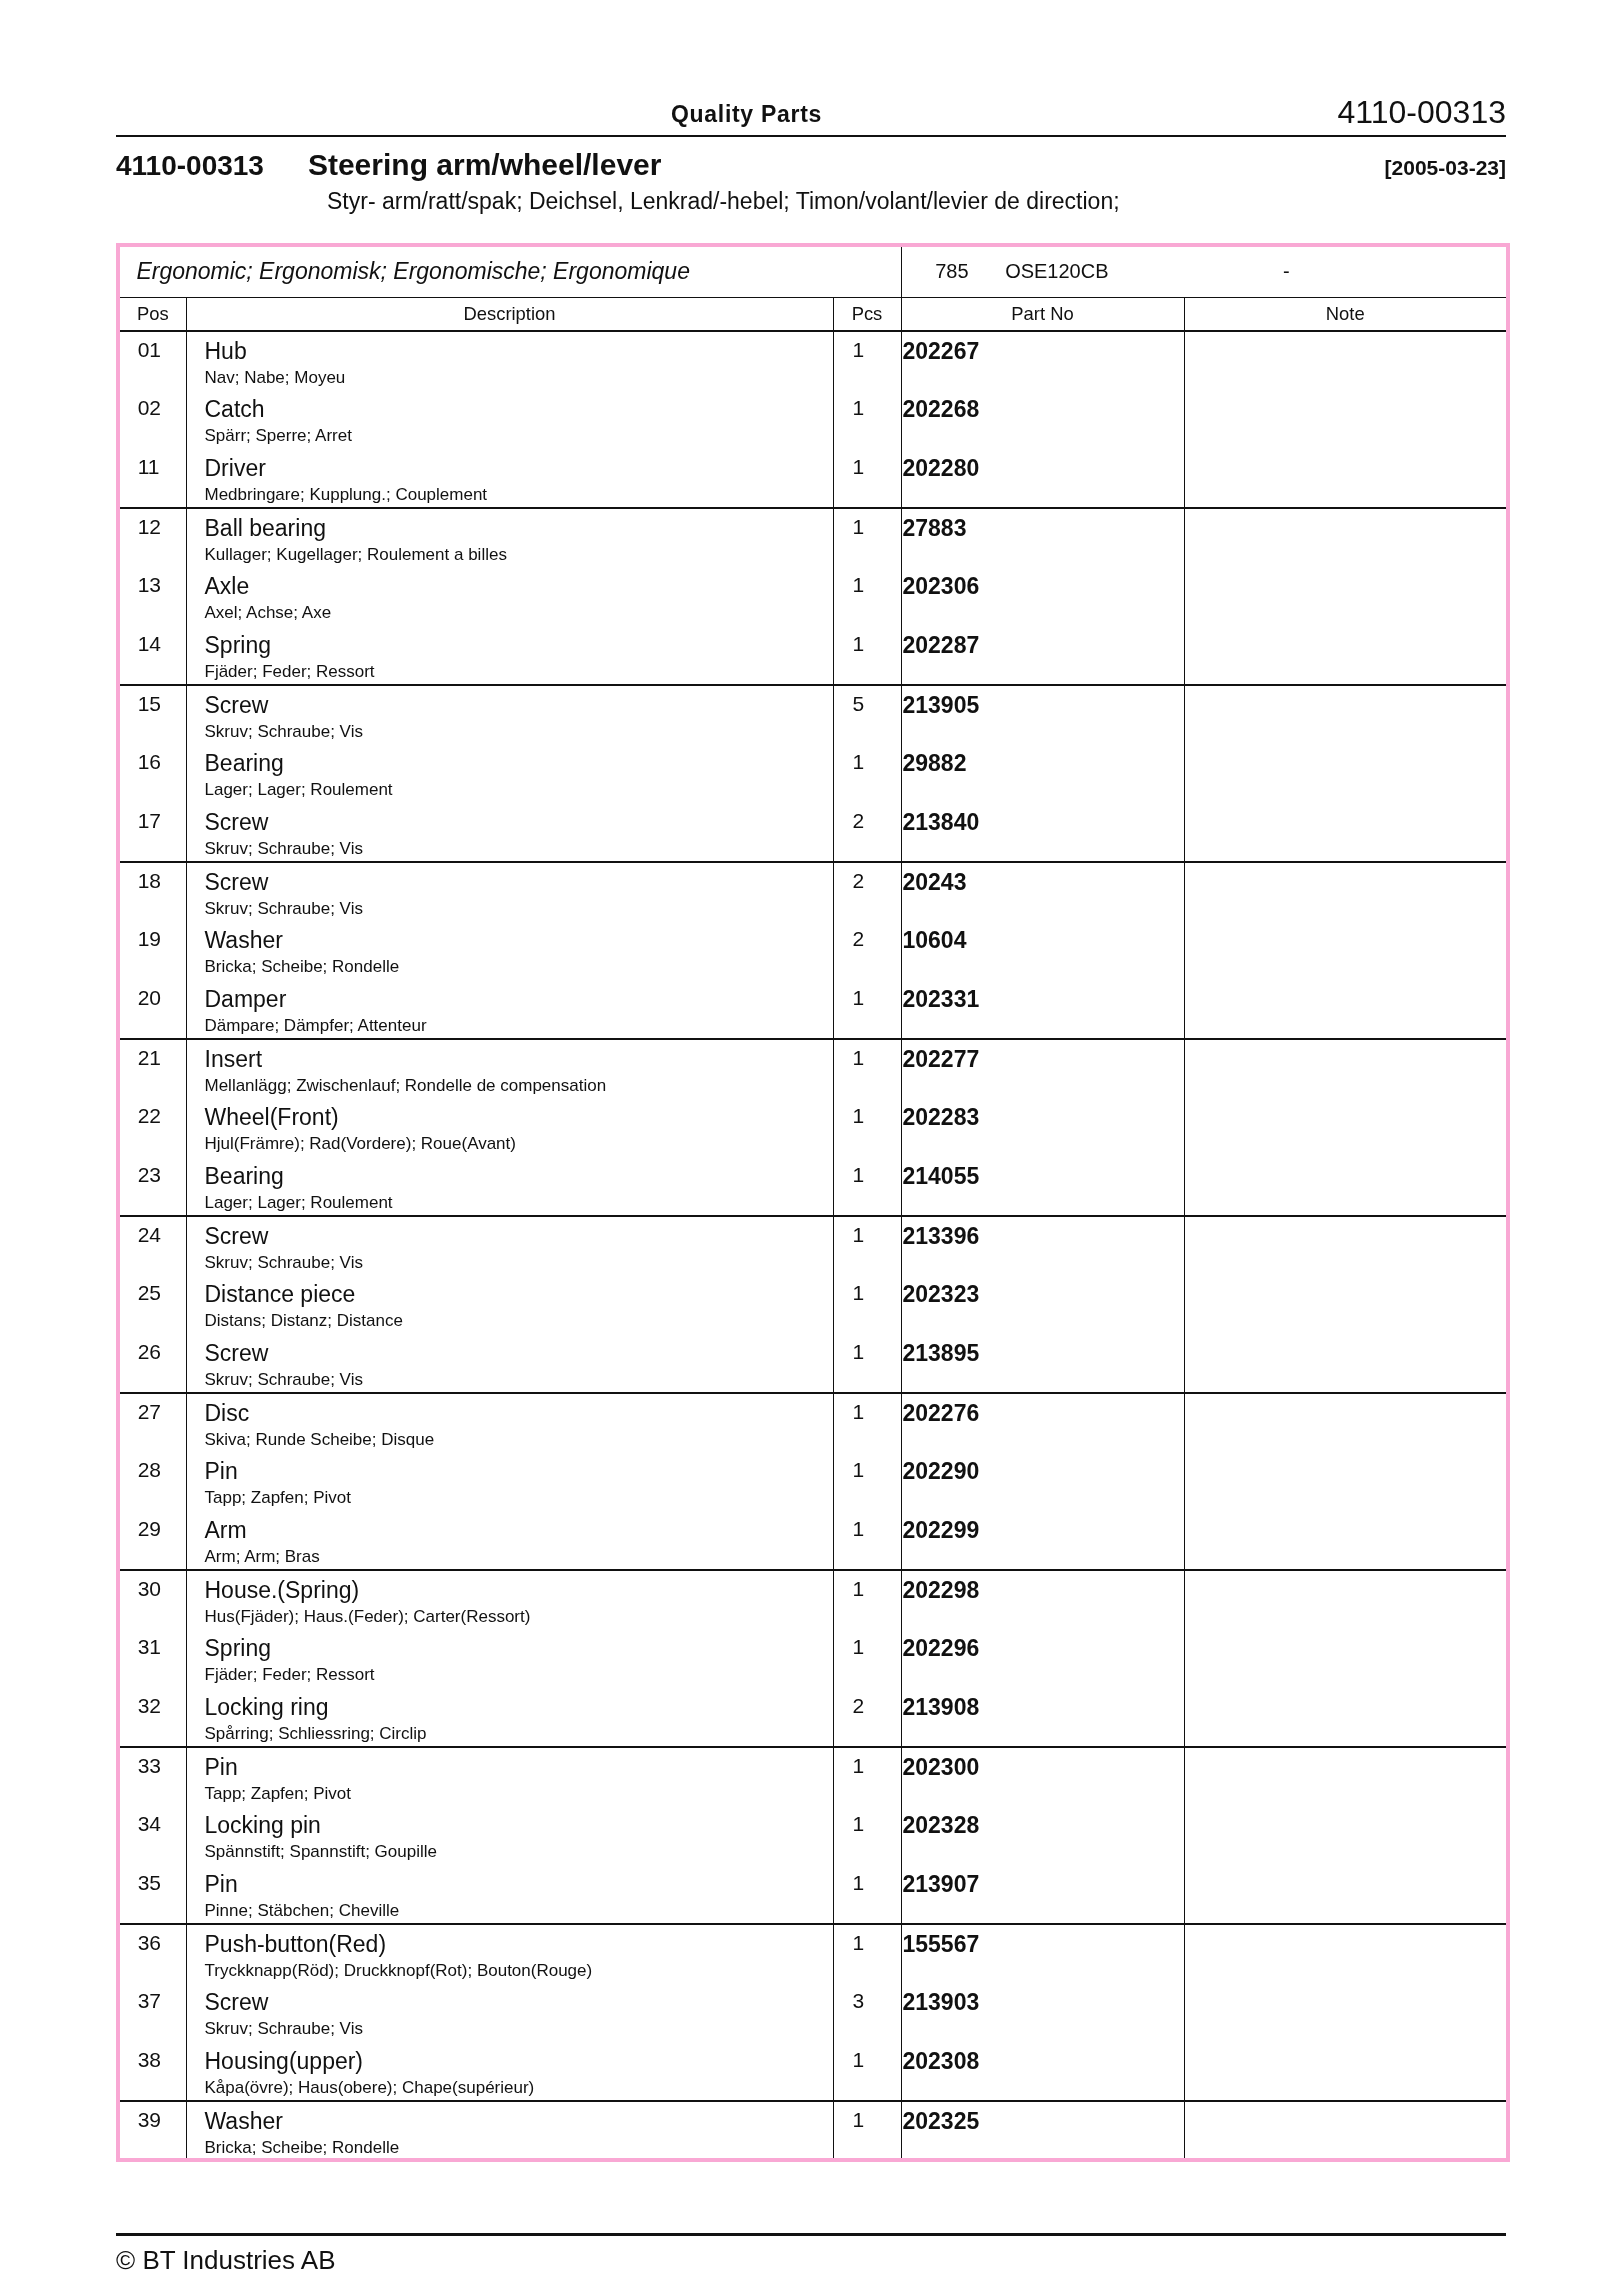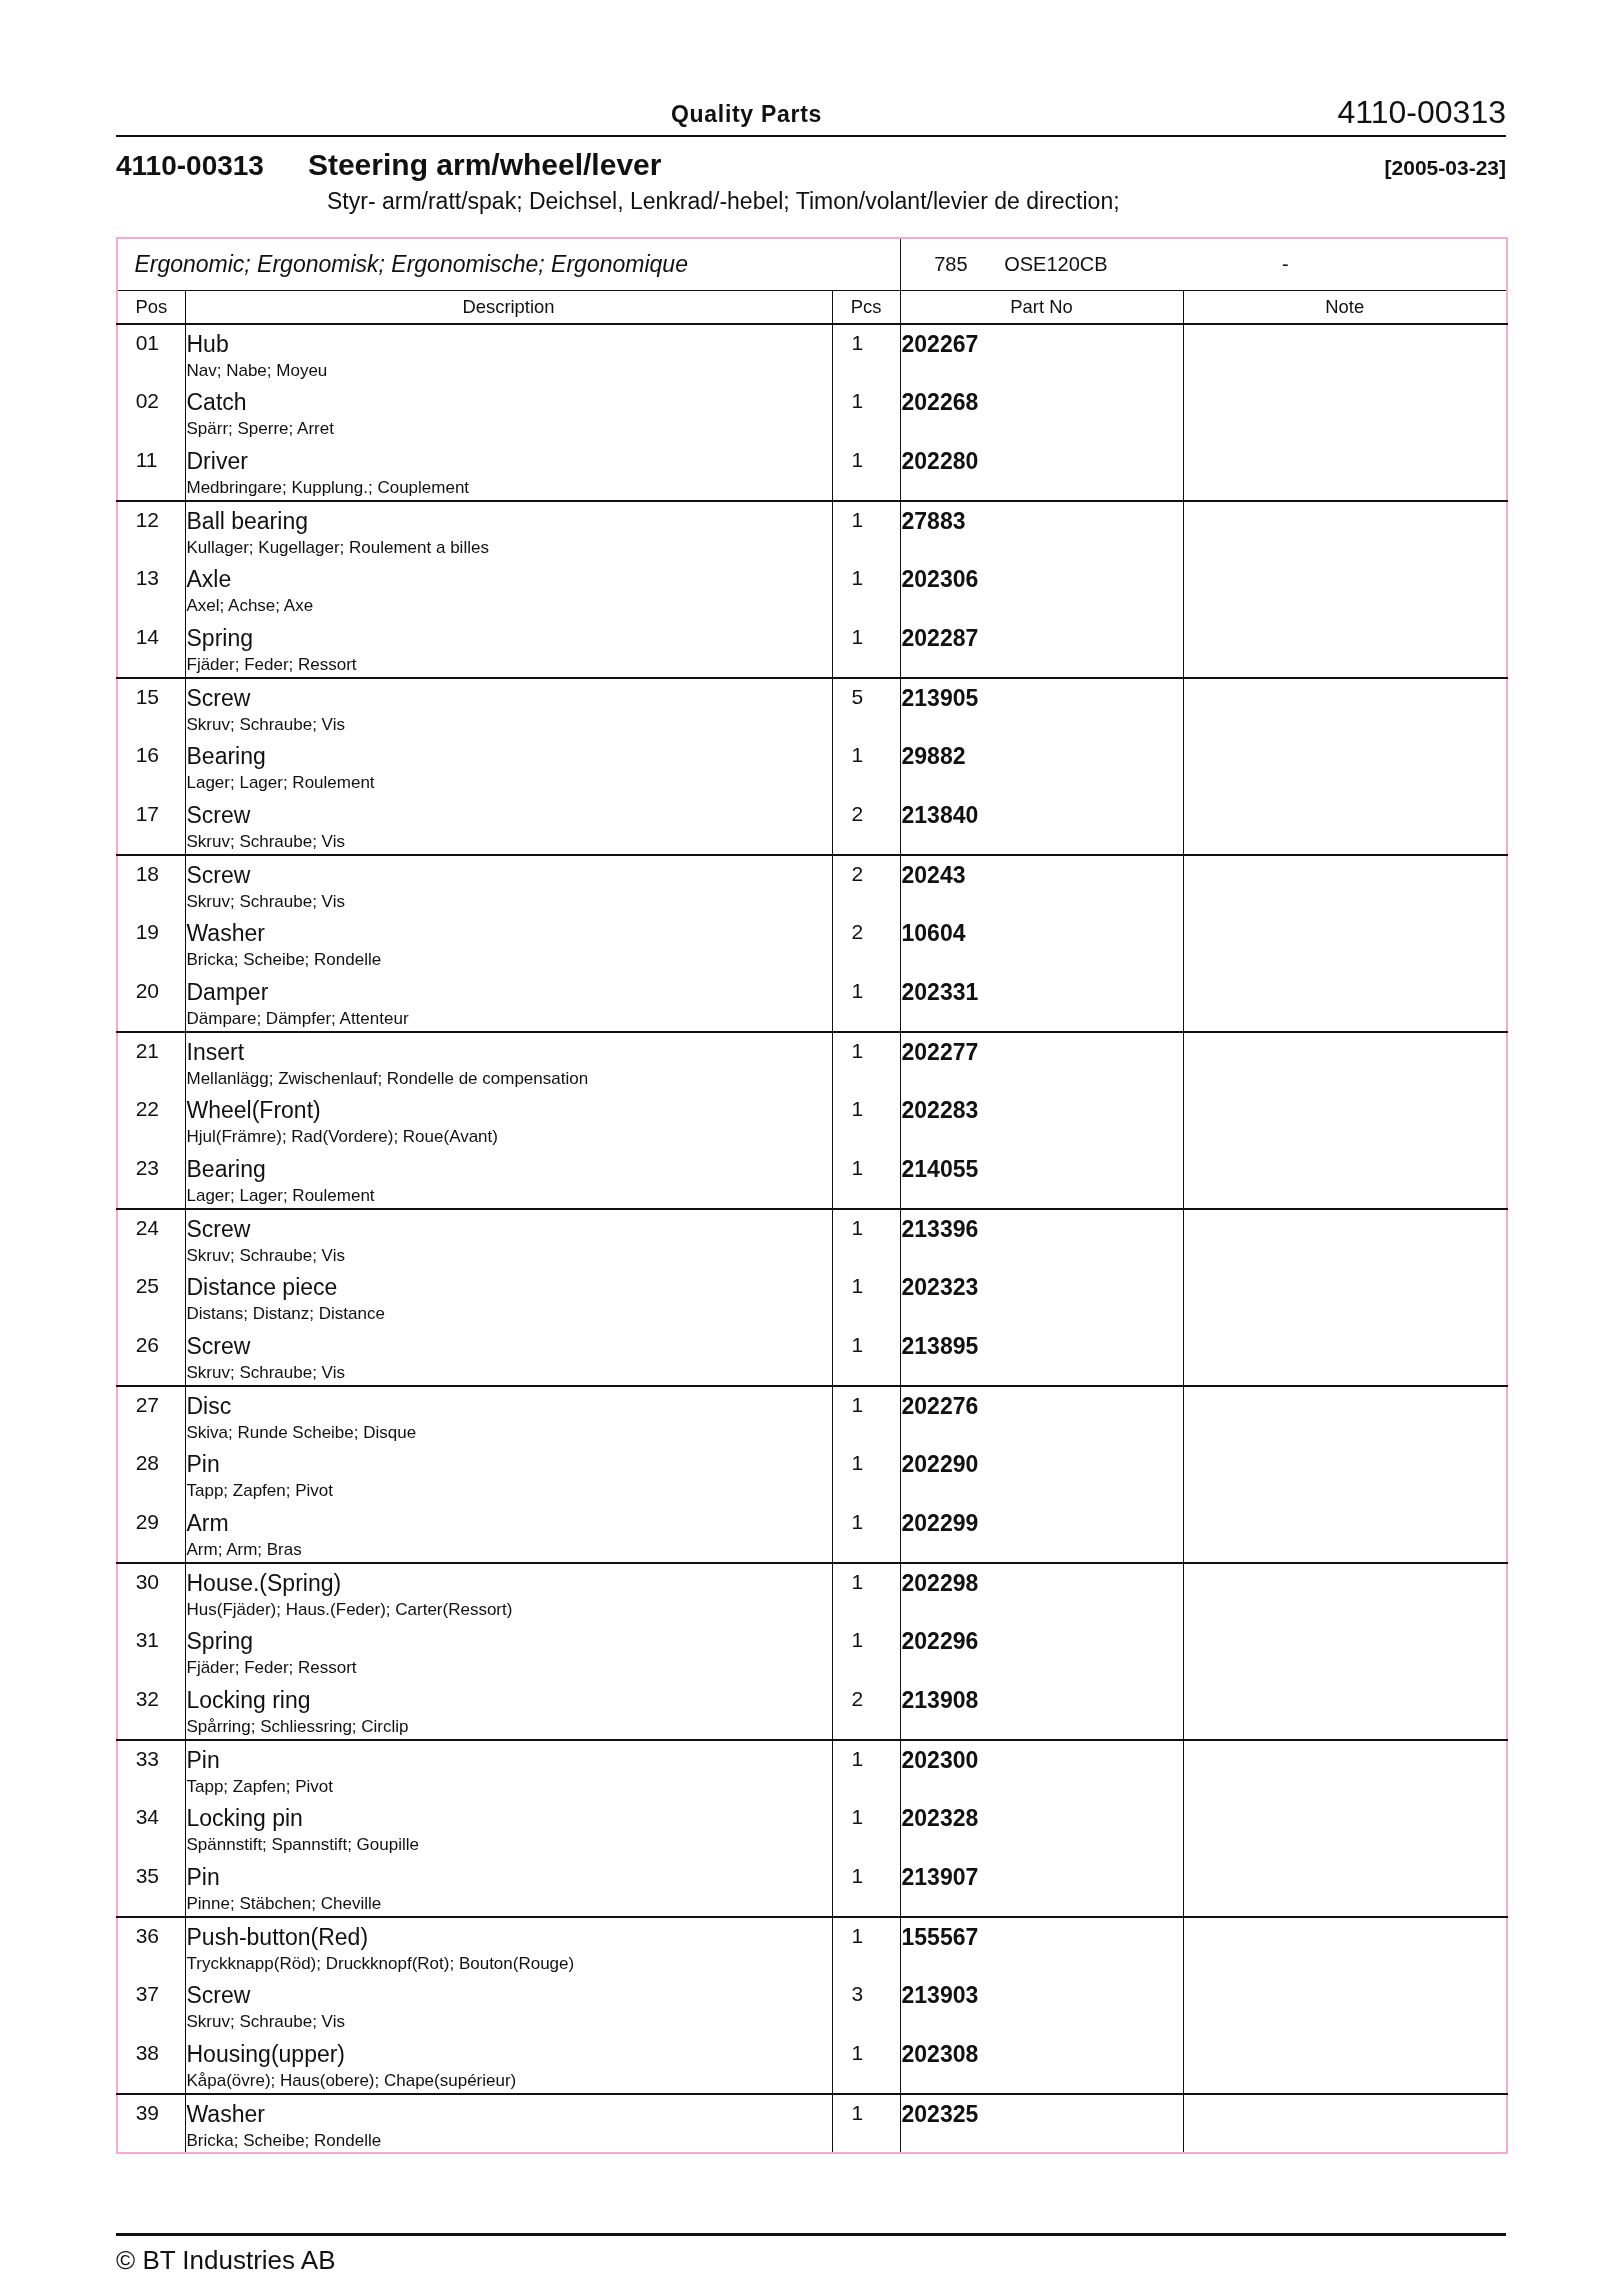--- a/index.html
+++ b/index.html
@@ -47,25 +47,25 @@
   .title-no { font-size: 28px; font-weight: bold; }
   .title-text { font-size: 30px; font-weight: bold; margin-left: 44px; }
   .title-date { margin-left: auto; font-size: 21px; font-weight: bold; }
   .subtitle {
     margin-top: 5.5px;
     margin-left: 211px;
     font-size: 23px;
   }
   
   table.parts {
-    margin-top: 22px;
+    margin-top: 28px;
     width: 100%;
     border-collapse: collapse;
     table-layout: fixed;
-    border: 2px solid #f9a8d4;
+    border: 4px solid #f9a8d4;
   }
   .model-row td {
     height: 53px;
     vertical-align: middle;
     border-bottom: 1.4px solid #111;
   }
   .model-name-cell {
     font-style: italic;
     font-size: 23px;
     padding-left: 16.4px;
@@ -91,21 +91,21 @@
   .cols-row th:first-child { border-left: none; }
   tbody td {
     vertical-align: top;
     padding-top: 6.8px;
     border-left: 1.4px solid #111;
   }
   tbody td:first-child { border-left: none; }
   tr.item { height: 59px; }
   tr.item.group-start td { border-top: 2px solid #111; }
   td.pos  { font-size: 21px; padding-left: 17.7px; }
-  td.desc { padding-left: 1px; padding-right: 11px; }
+  td.desc { padding-left: 18px; padding-right: 11px; }
   td.desc .name { font-size: 23px; line-height: 26px; }
   td.desc .sub  { font-size: 17px; line-height: 20px; margin-top: 3.4px; }
   td.pcs  { font-size: 21px; padding-left: 19px; }
   td.part { font-size: 23px; padding-left: 1px; font-weight: bold; }
   
   .footer {
     margin-top: auto;
     border-top: 3.4px solid #111;
     padding-top: 9.5px;
     text-align: left;

